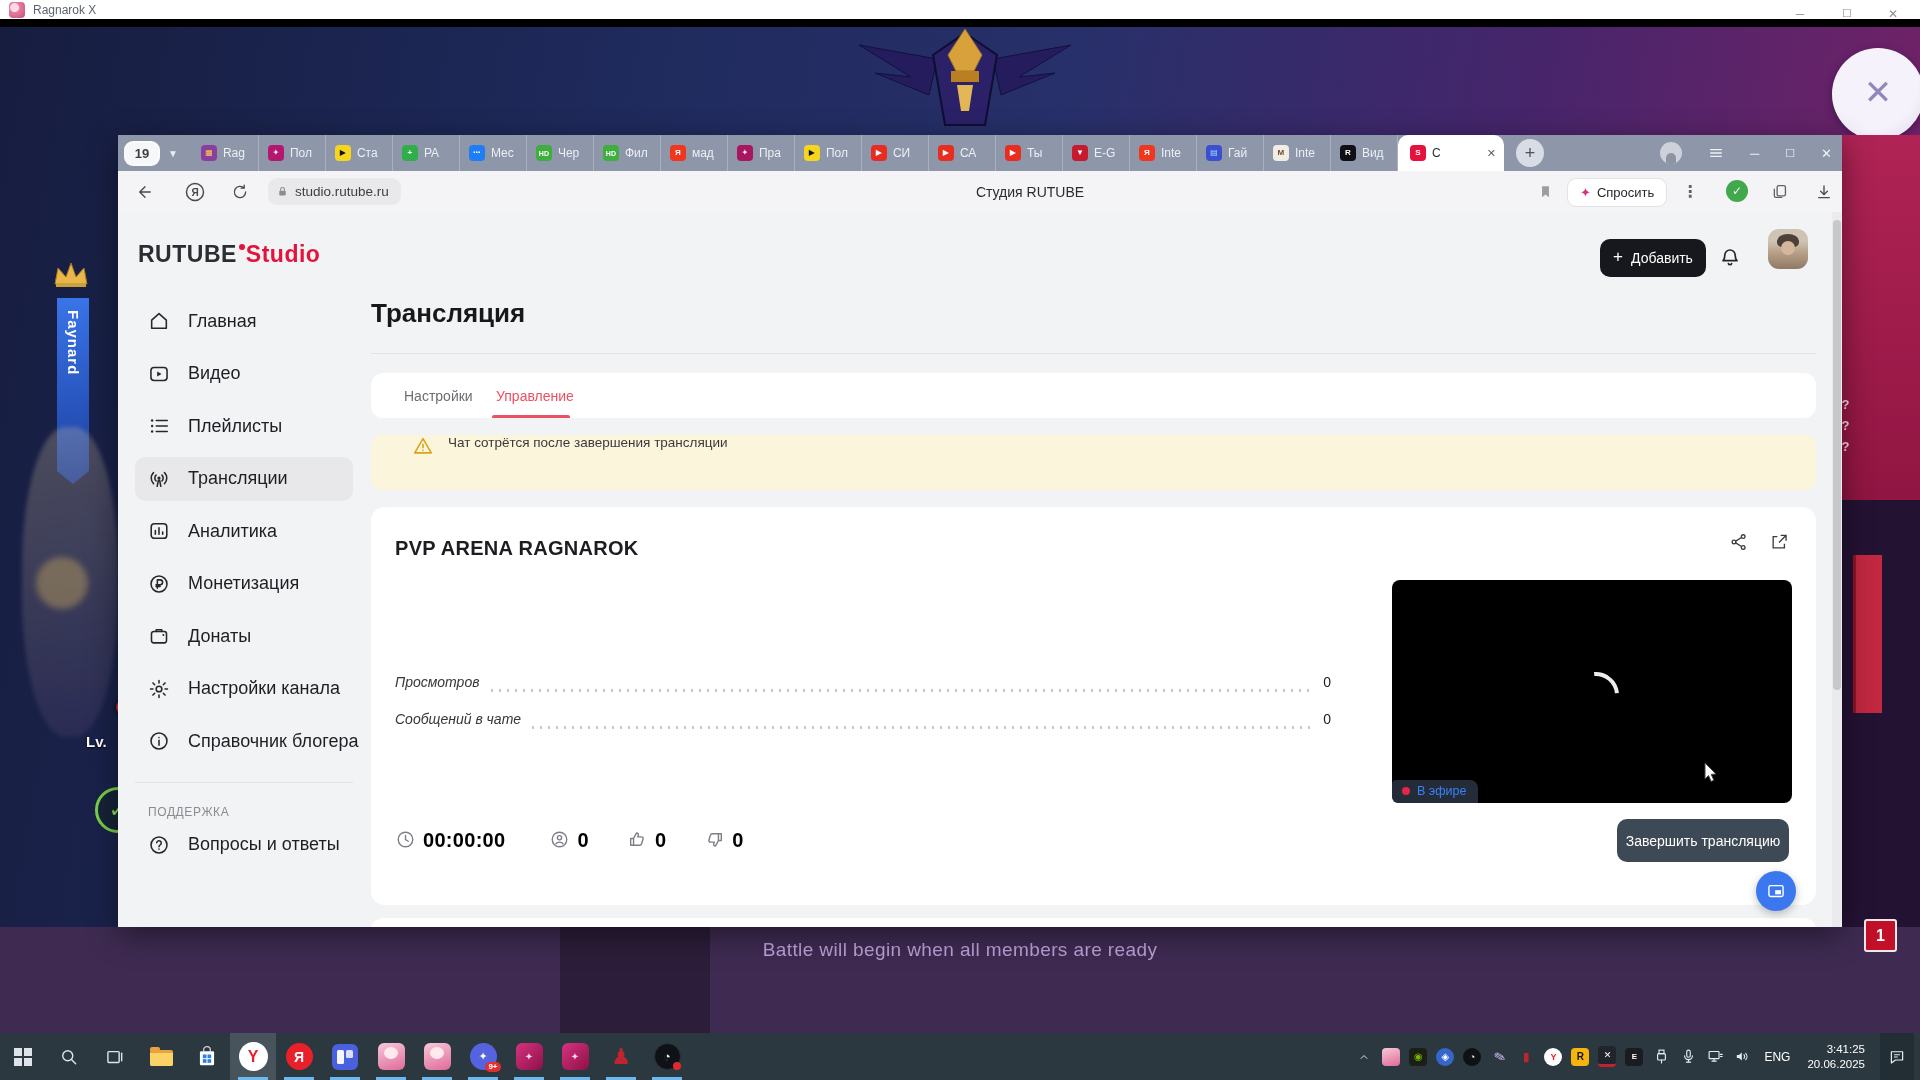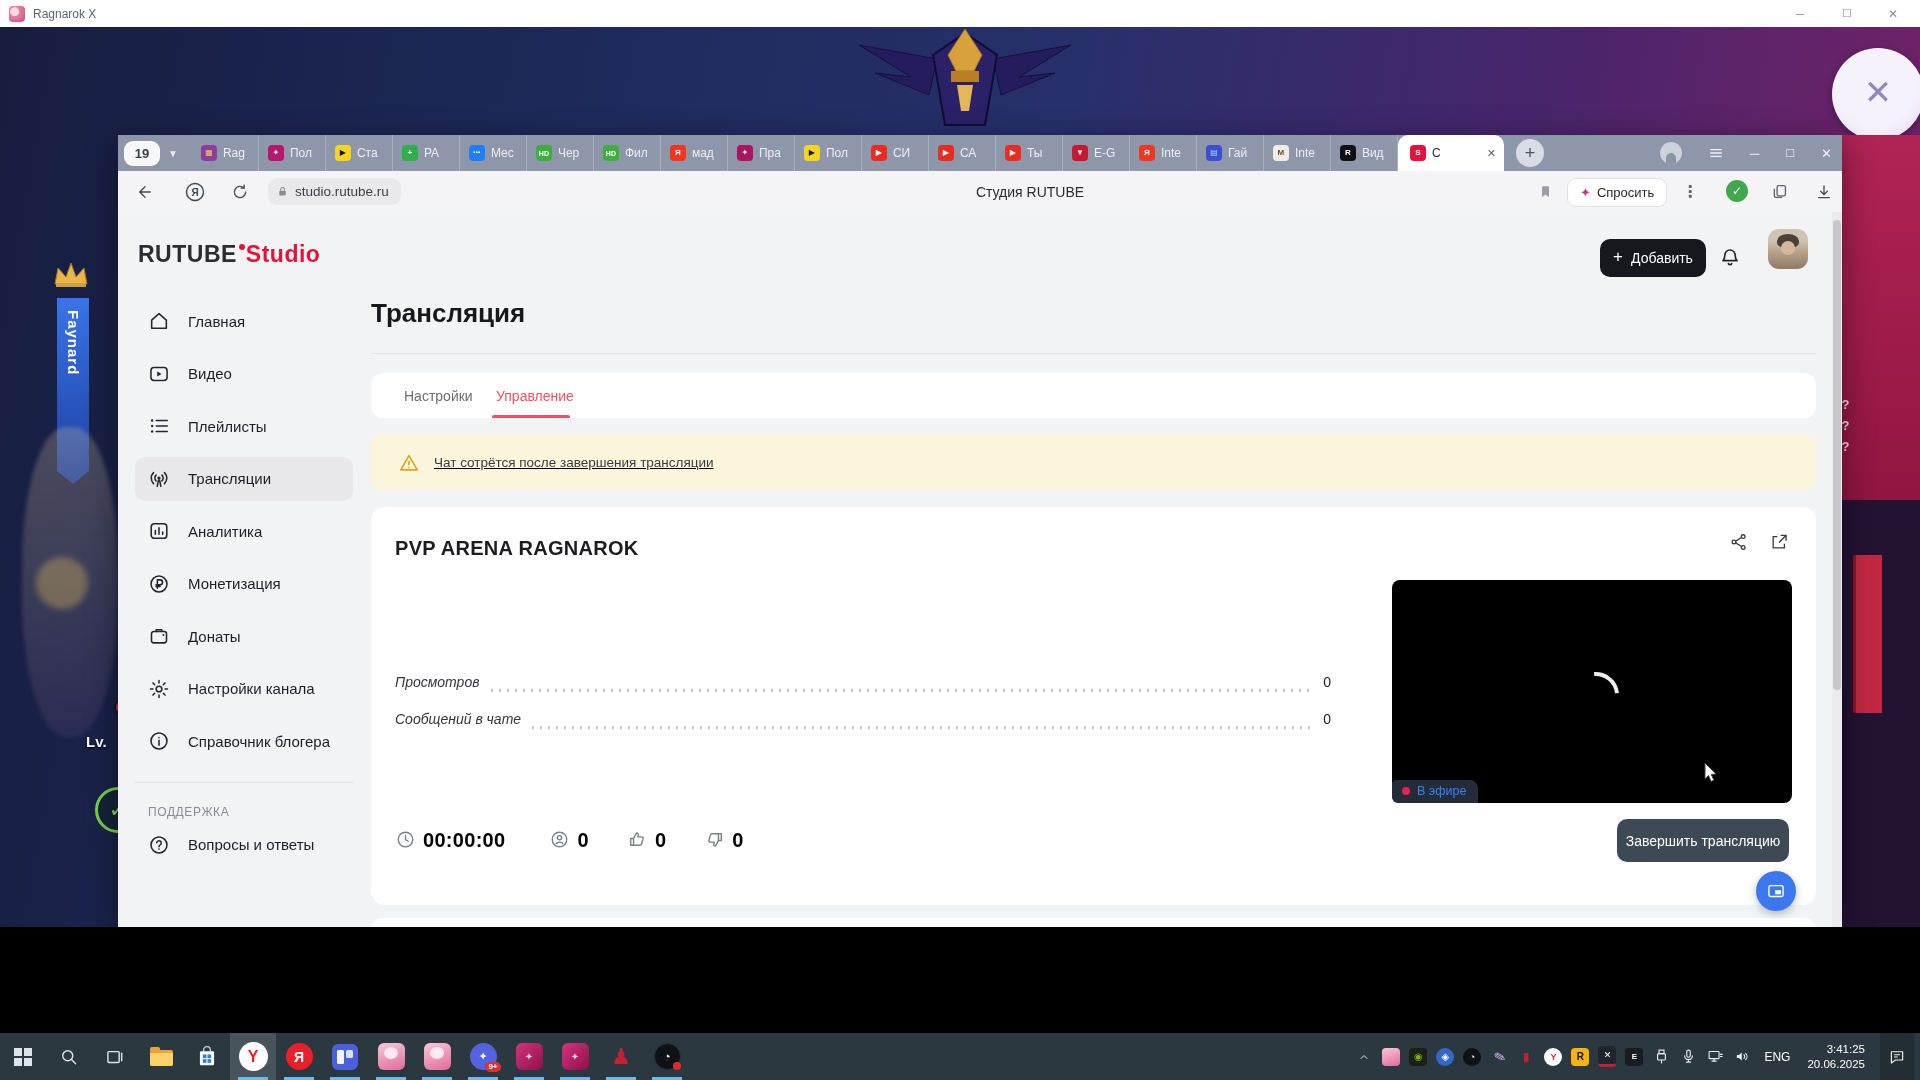--- a/index.html
+++ b/index.html
@@ -2,21 +2,21 @@
 <html style="--rutube-red: #e5133c; --tab-red: #ed5063; --warning-bg: #fbf5dc; --warning-icon: #d8a417; --dark-button: #3d4a55; --pill-dark: #17181d; --live-red: #e5254a; --pip-blue: #3b78f0; --taskbar-bg: #2b3840; --strip-bg: #3f2b52; --strip-text: #bfa0d8; --page-bg: #f2f3f5; --chrome-bg: #8e96a9; --ribbon-blue: #2f62d9;"><head>
 <meta charset="utf-8">
 <style>
   html,body{margin:0;padding:0;background:#000;}
   .stage{position:relative;width:1920px;height:1080px;overflow:hidden;
     font-family:"Liberation Sans","DejaVu Sans",sans-serif;-webkit-font-smoothing:antialiased;}
   .abs{position:absolute;}
   svg{display:block;}
 
   
-  #titlebar{left:0;top:0;width:1920px;height:27px;background:#ffffff;display:flex;align-items:center;}
+  #titlebar{left:0;top:0;width:1920px;height:19px;background:#ffffff;display:flex;align-items:center;}
   .tb-appico{width:16px;height:16px;border-radius:4px;margin:0 8px 0 9px;
     background:radial-gradient(circle at 35% 35%,#ffd9e4 0 4px,#e97ba0 5px,#c2517e 100%);}
   .tb-title{font-size:12px;color:#5a6470;}
   .winctl{position:absolute;top:0;height:27px;width:46px;display:flex;align-items:center;justify-content:center;
     color:#8a8f98;font-size:12px;}
 
   
   #gamebg{left:0;top:27px;width:1920px;height:900px;
     background:linear-gradient(100deg,#161d3f 0%,#1f2a5c 30%,#27306a 52%,#46256b 74%,#7e2166 100%);}
   #emblem{left:845px;top:0px;}
@@ -104,38 +104,38 @@
   .bellbtn{left:1600px;top:34px;color:#25262b;}
   .hd-ava{left:1650px;top:17px;width:40px;height:40px;border-radius:11px;overflow:hidden;
     background:linear-gradient(180deg,#cfc4b4 0 30%,#b79e86 60%,#8f7a66 100%);}
   .hd-ava i{position:absolute;left:9px;top:5px;width:22px;height:14px;border-radius:50% 50% 40% 40%;background:#4c4038;}
   .hd-ava b{position:absolute;left:13px;top:12px;width:14px;height:14px;border-radius:50%;background:#d6b79b;}
 
   
   #sidebar{left:0;top:83px;width:253px;height:632px;}
   .sitem{height:52.5px;display:flex;align-items:center;gap:18px;padding-left:30px;position:relative;color:#1e1f24;}
   .sitem .sicon{width:22px;height:22px;color:#26272c;}
-  .sitem .slabel{font-size:15px;}
+  .sitem .slabel{font-size:18px;}
   .sitem.active::before{content:'';position:absolute;left:17px;right:18px;top:4px;bottom:4px;background:#e8e8ea;border-radius:10px;z-index:-1;}
   .sitem,.sitem *{z-index:1;}
   .sbadge{min-width:20px;height:20px;border-radius:10px;background:var(--pill-dark,#17181d);color:#fff;
     font-size:11px;font-weight:700;display:flex;align-items:center;justify-content:center;padding:0 2px;}
   .sdivider{margin:14px 18px 0 17px;border-top:1px solid #e2e2e5;}
   .ssection{padding:22px 0 0 30px;font-size:12px;letter-spacing:.6px;color:#8b8b92;}
 
   
   .h1{left:253px;top:86px;font-size:26px;font-weight:600;color:#17181c;}
   .mainhr{left:253px;top:141px;width:1445px;border-top:1px solid #e4e4e7;}
   .tabsbar{left:253px;top:161px;width:1445px;height:45px;background:#fff;border-radius:12px;}
   .ptab{position:absolute;top:0;height:45px;display:flex;align-items:center;font-size:14px;}
   .ptab.t0{left:33px;color:#6d6d73;}
   .ptab.t1{left:125px;color:var(--tab-red,#ed5063);}
   .ptab-underline{position:absolute;left:121px;bottom:0;width:78px;height:3px;background:var(--tab-red,#ed5063);border-radius:2px 2px 0 0;}
   .warn{left:253px;top:223px;width:1445px;height:55px;background:var(--warning-bg,#fbf5dc);border-radius:10px;
-    display:flex;align-items:center;gap:14px;padding-left:27px;box-sizing:border-box;text-decoration:underline;}
+    display:flex;gap:14px;padding-left:41px;box-sizing:border-box;}
   .warn .wicon{color:var(--warning-icon,#d8a417);}
   .warn .wtext{font-size:13.5px;color:#3a3a3c;}
 
   
   .card{left:253px;top:295px;width:1445px;height:398px;background:#fff;border-radius:14px;}
   .ctitle{left:24px;top:30px;font-size:20px;font-weight:700;letter-spacing:.3px;color:#1d1d21;}
   .cshare{left:1358px;top:25px;color:#3c3d42;}
   .cext{left:1398px;top:25px;color:#3c3d42;}
   #stat-rows{position:absolute;left:24px;top:148px;width:936px;}
   .srow{display:flex;align-items:flex-end;height:37px;}
@@ -235,20 +235,25 @@
     <div class="abs ribbon">
       <span>Faynard</span>
     </div>
     <div class="abs char-blob"></div>
     <div class="abs char-gold"></div>
     <div class="abs lv-label">Lv.</div>
     <div class="abs ready-check">✓</div>
     <div class="abs red-dot"></div>
   </div>
 
+  <div class="abs" id="strip">
+    <div class="strip-deco"></div>
+    <div class="msg">Battle will begin when all members are ready</div>
+    <div class="corner-badge">1</div>
+  </div>
 
   <div class="abs" id="browser">
 
     <div class="abs" id="tabstrip">
       <div class="tcount">19</div>
       <span class="tchev">▼</span>
       <div id="tab-list">
           <div class="btab">
             <span class="btico" style="background: rgb(138, 63, 158); color: rgb(255, 213, 77);">▦</span>
             <span class="btlabel">Rag</span>

